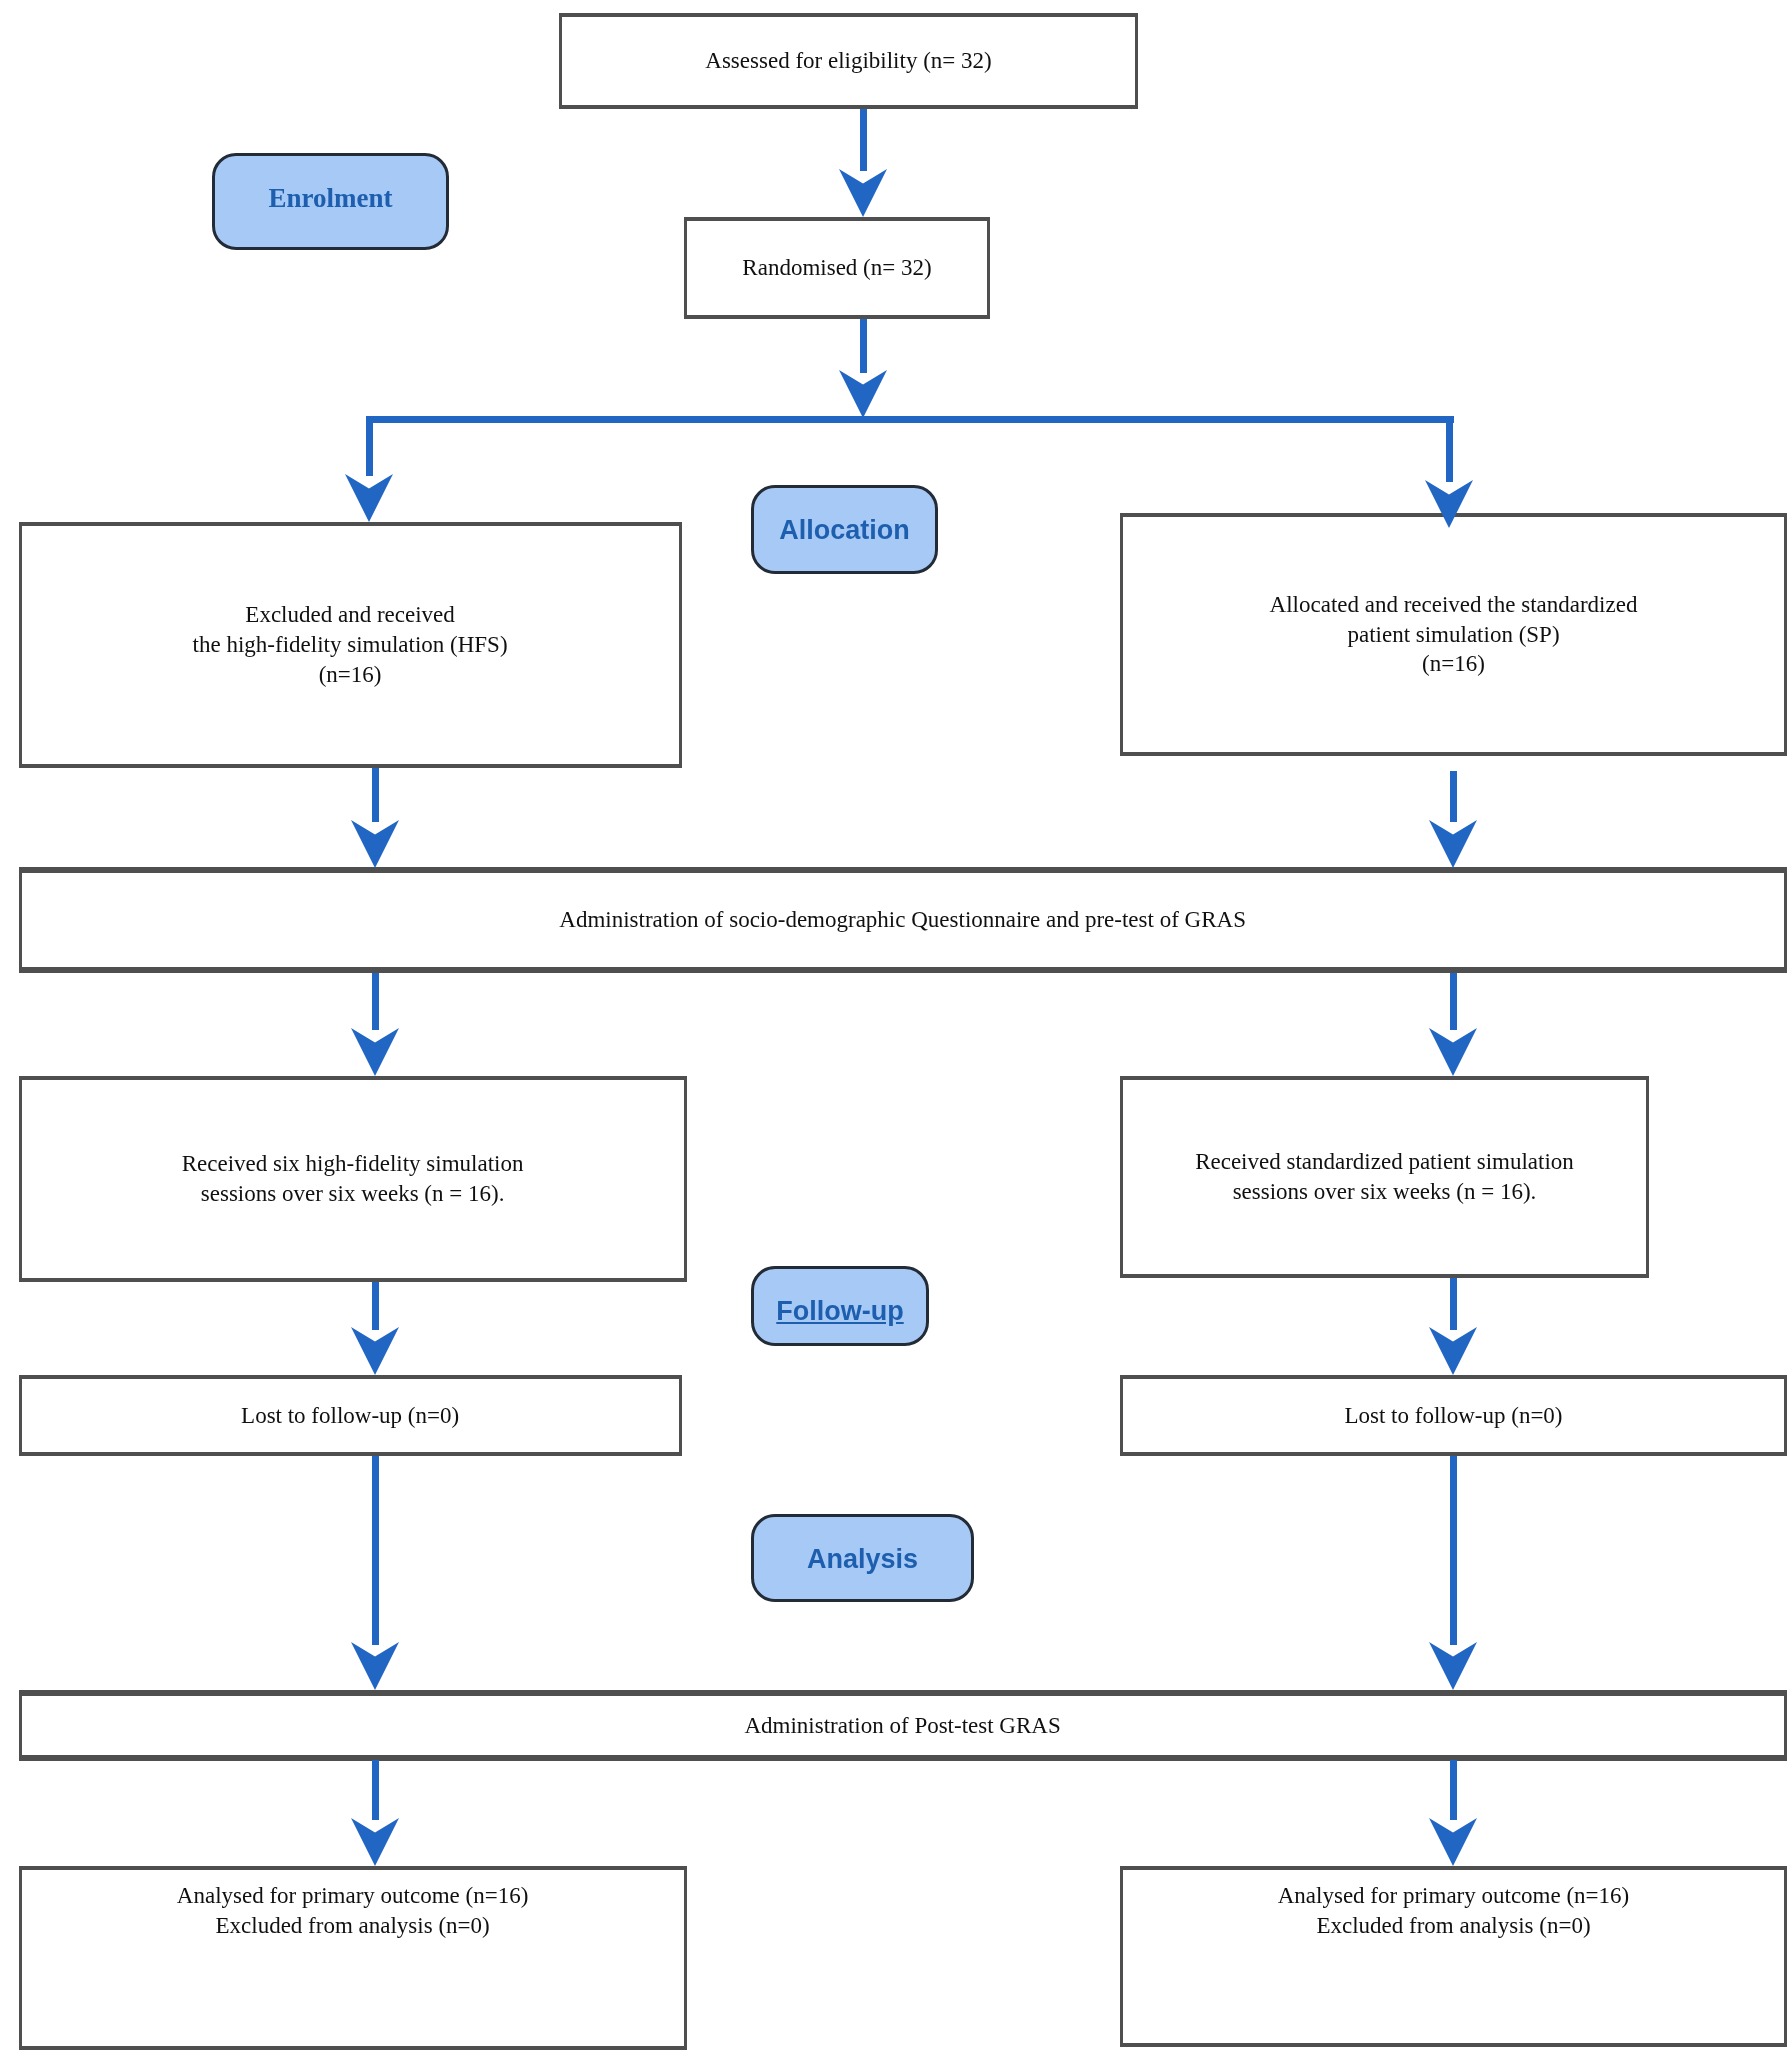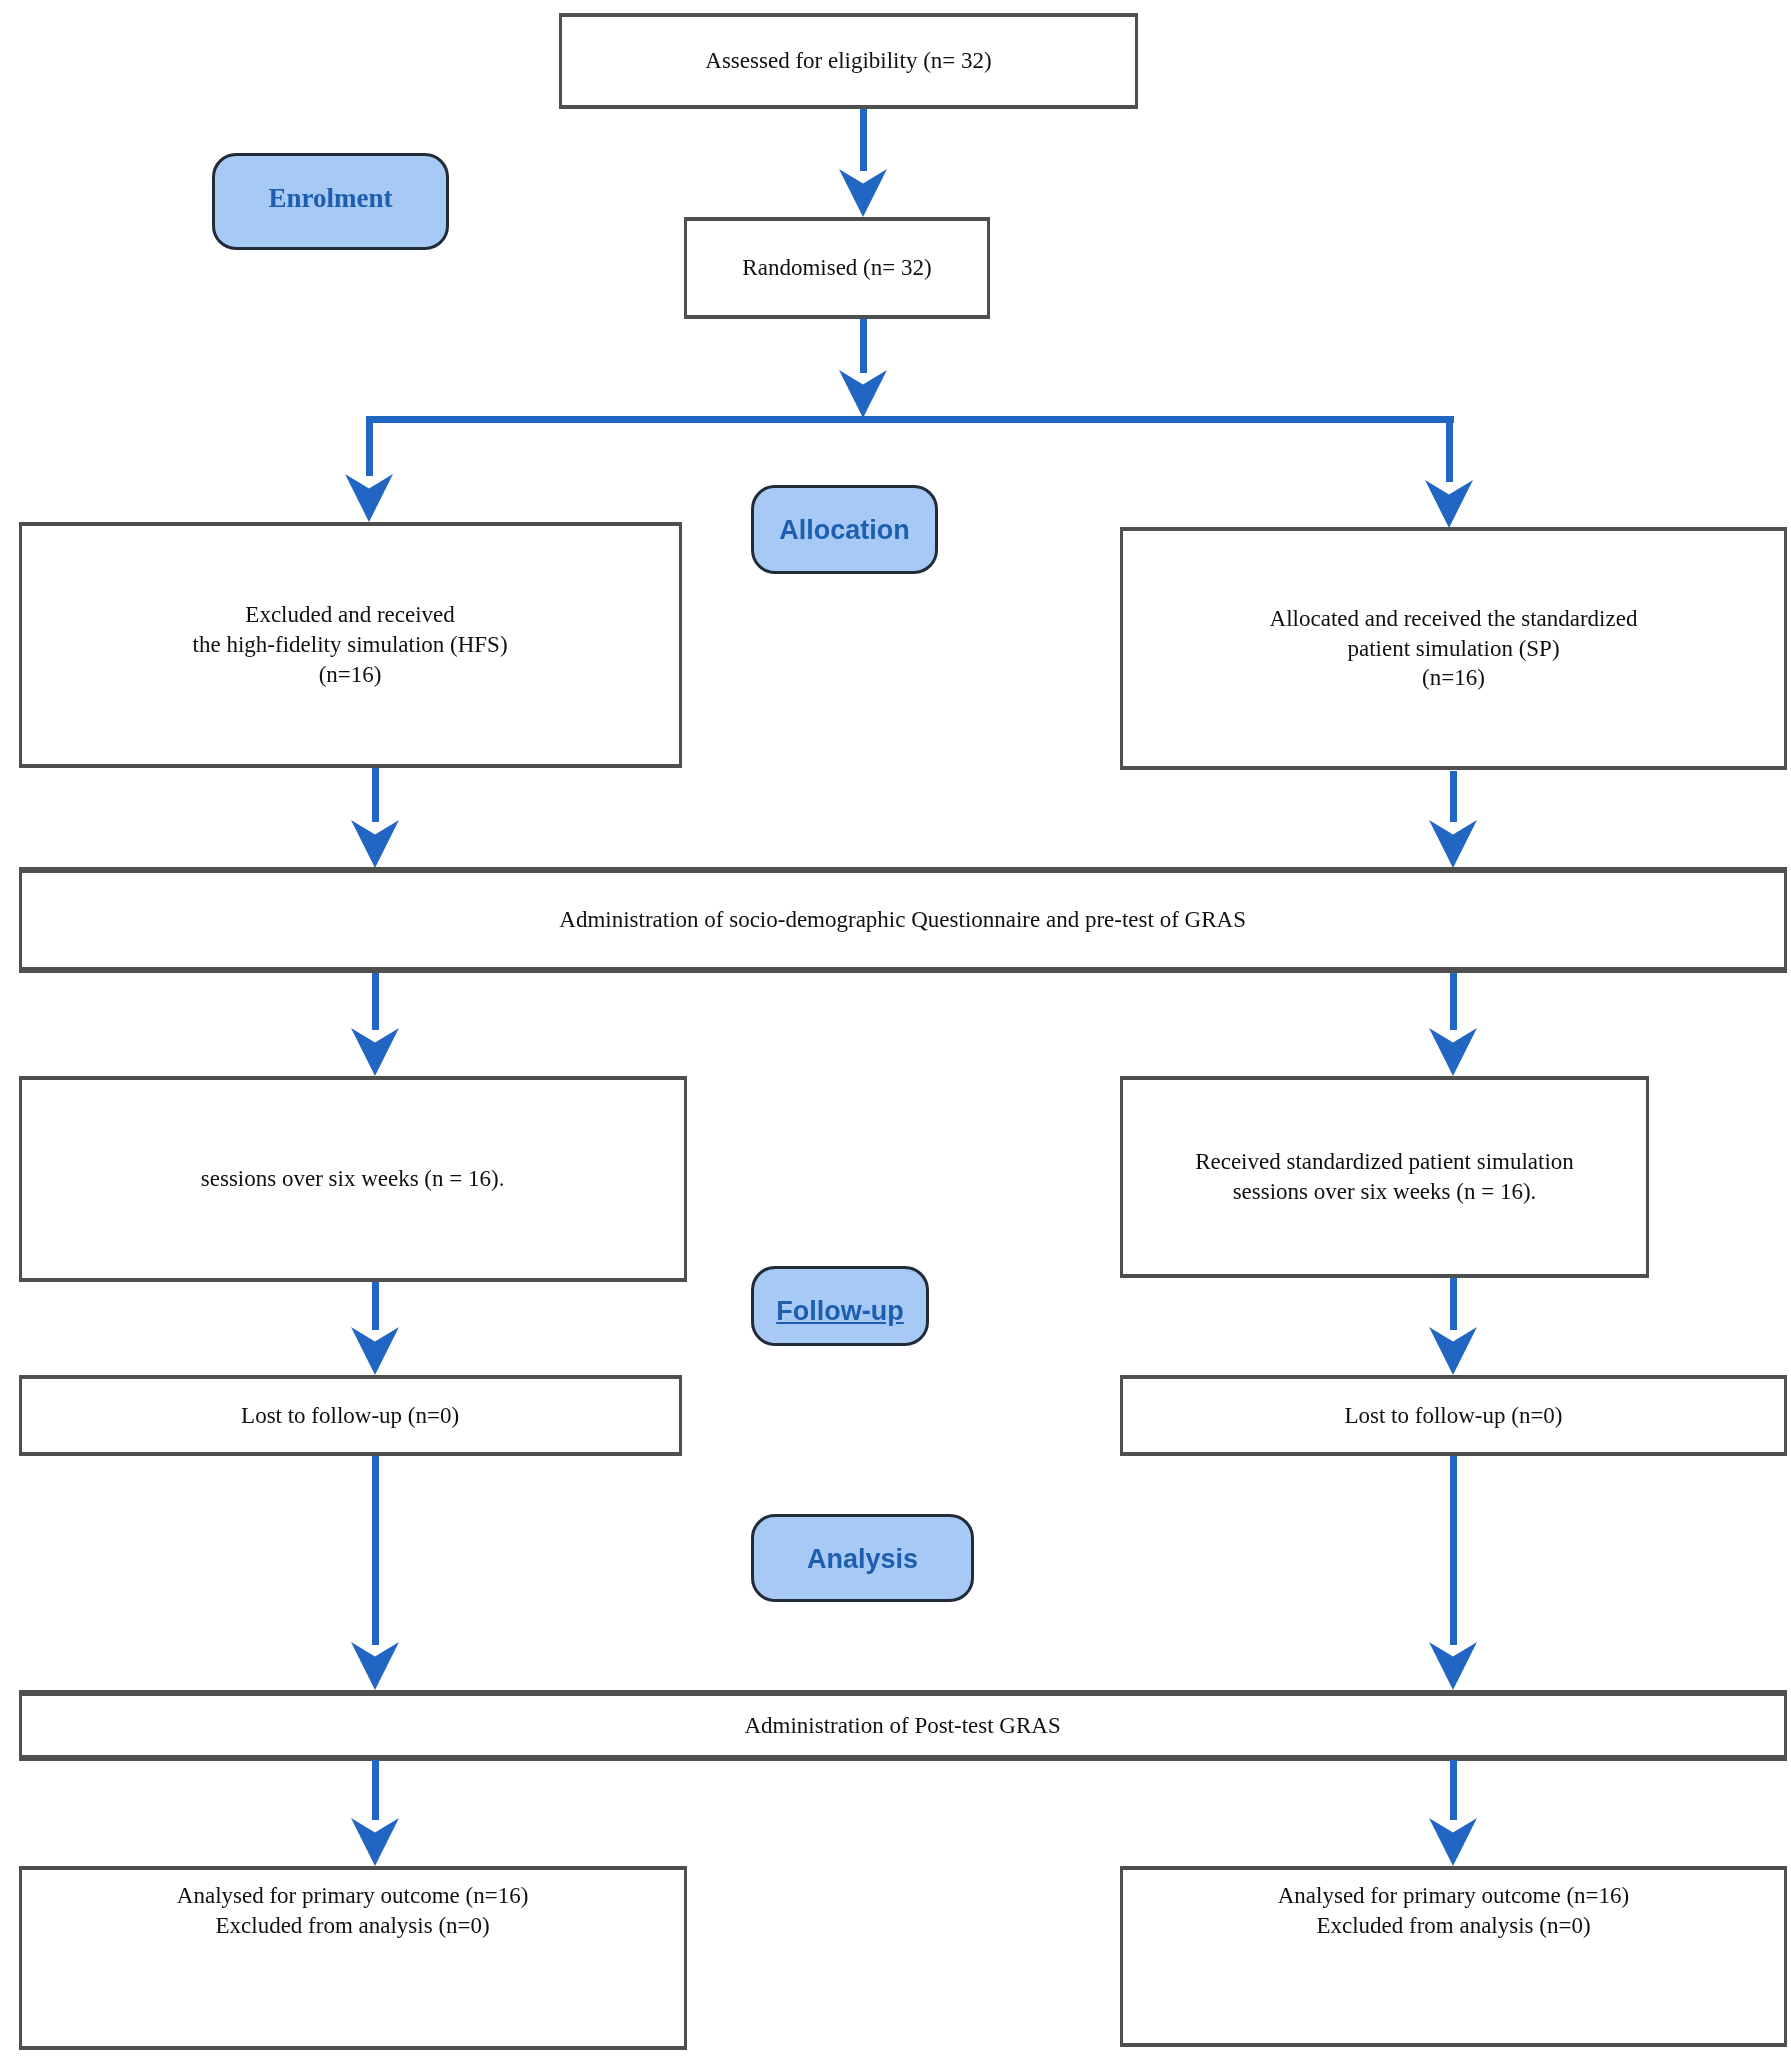--- a/index.html
+++ b/index.html
@@ -76,31 +76,32 @@
 
   <div class="stage" style="left:751px;top:485px;width:187px;height:89px;">
     <span>Allocation</span>
   </div>
 
   <div class="box" style="left:18.6px;top:522px;width:663px;height:246px;">
     <span class="line">Excluded and received</span>
     <span class="line">the high-fidelity simulation (HFS)</span>
     <span class="line">(n=16)</span>
   </div>
-  <div class="box" style="left:1120px;top:527px;width:667px;height:243px;">
+  <div class="box" style="left:1120px;top:513px;width:667px;height:243px;">
     <span class="line">Allocated and received the standardized</span>
     <span class="line">patient simulation (SP)</span>
     <span class="line">(n=16)</span>
   </div>
 
   <div class="box wide" style="left:18.6px;top:867px;width:1768px;height:106px;">
     <span class="line">Administration of socio-demographic Questionnaire and pre-test of GRAS</span>
   </div>
 
   <div class="box" style="left:18.6px;top:1076px;width:668px;height:206px;">
+    <span class="line">Received six high-fidelity simulation</span>
     <span class="line">sessions over six weeks (n = 16).</span>
   </div>
   <div class="box" style="left:1120px;top:1076px;width:529px;height:202px;">
     <span class="line">Received standardized patient simulation</span>
     <span class="line">sessions over six weeks (n = 16).</span>
   </div>
 
   <div class="stage" style="left:751px;top:1266px;width:178px;height:80px;text-decoration:underline;">
     <span>Follow-up</span>
   </div>

